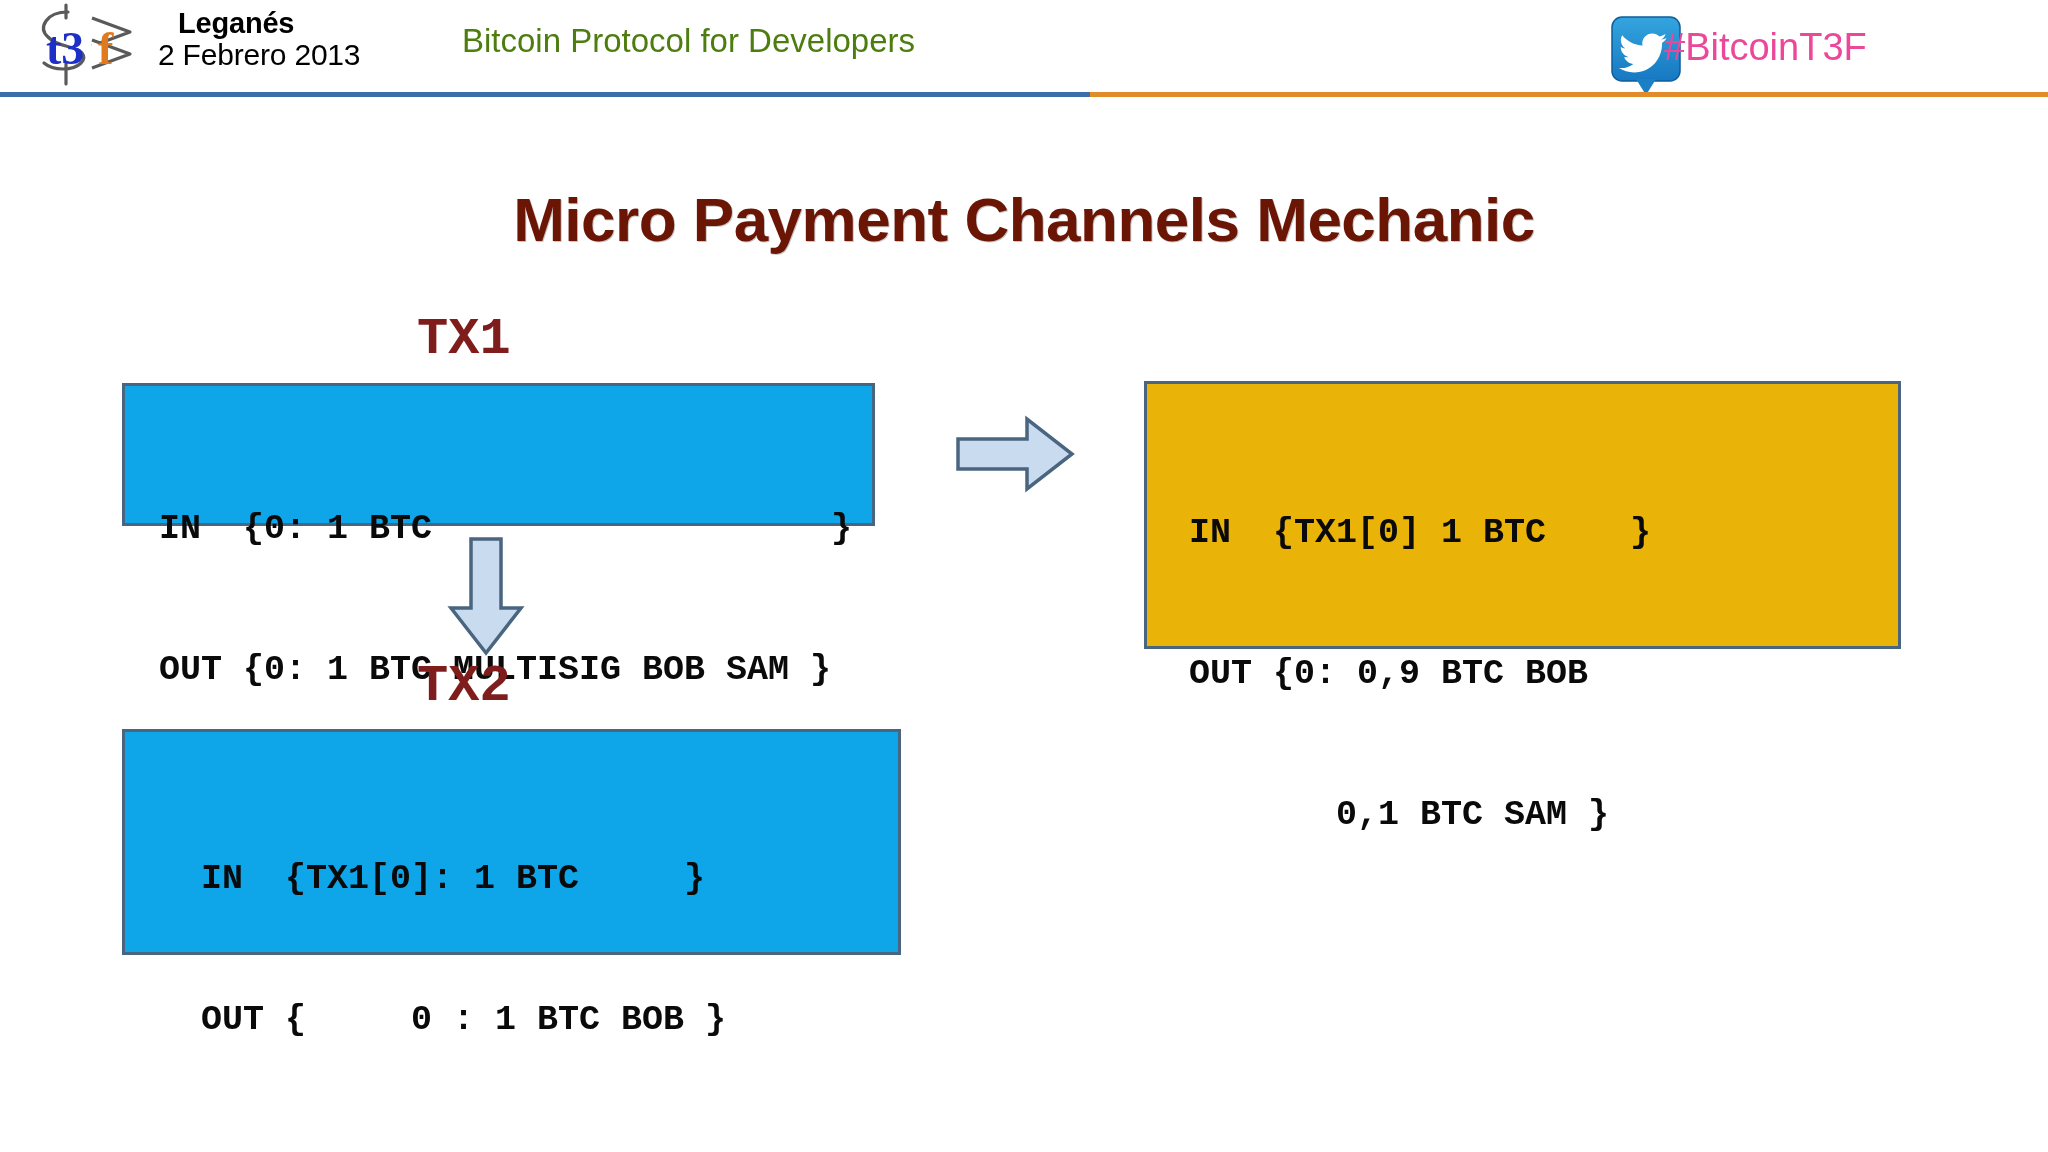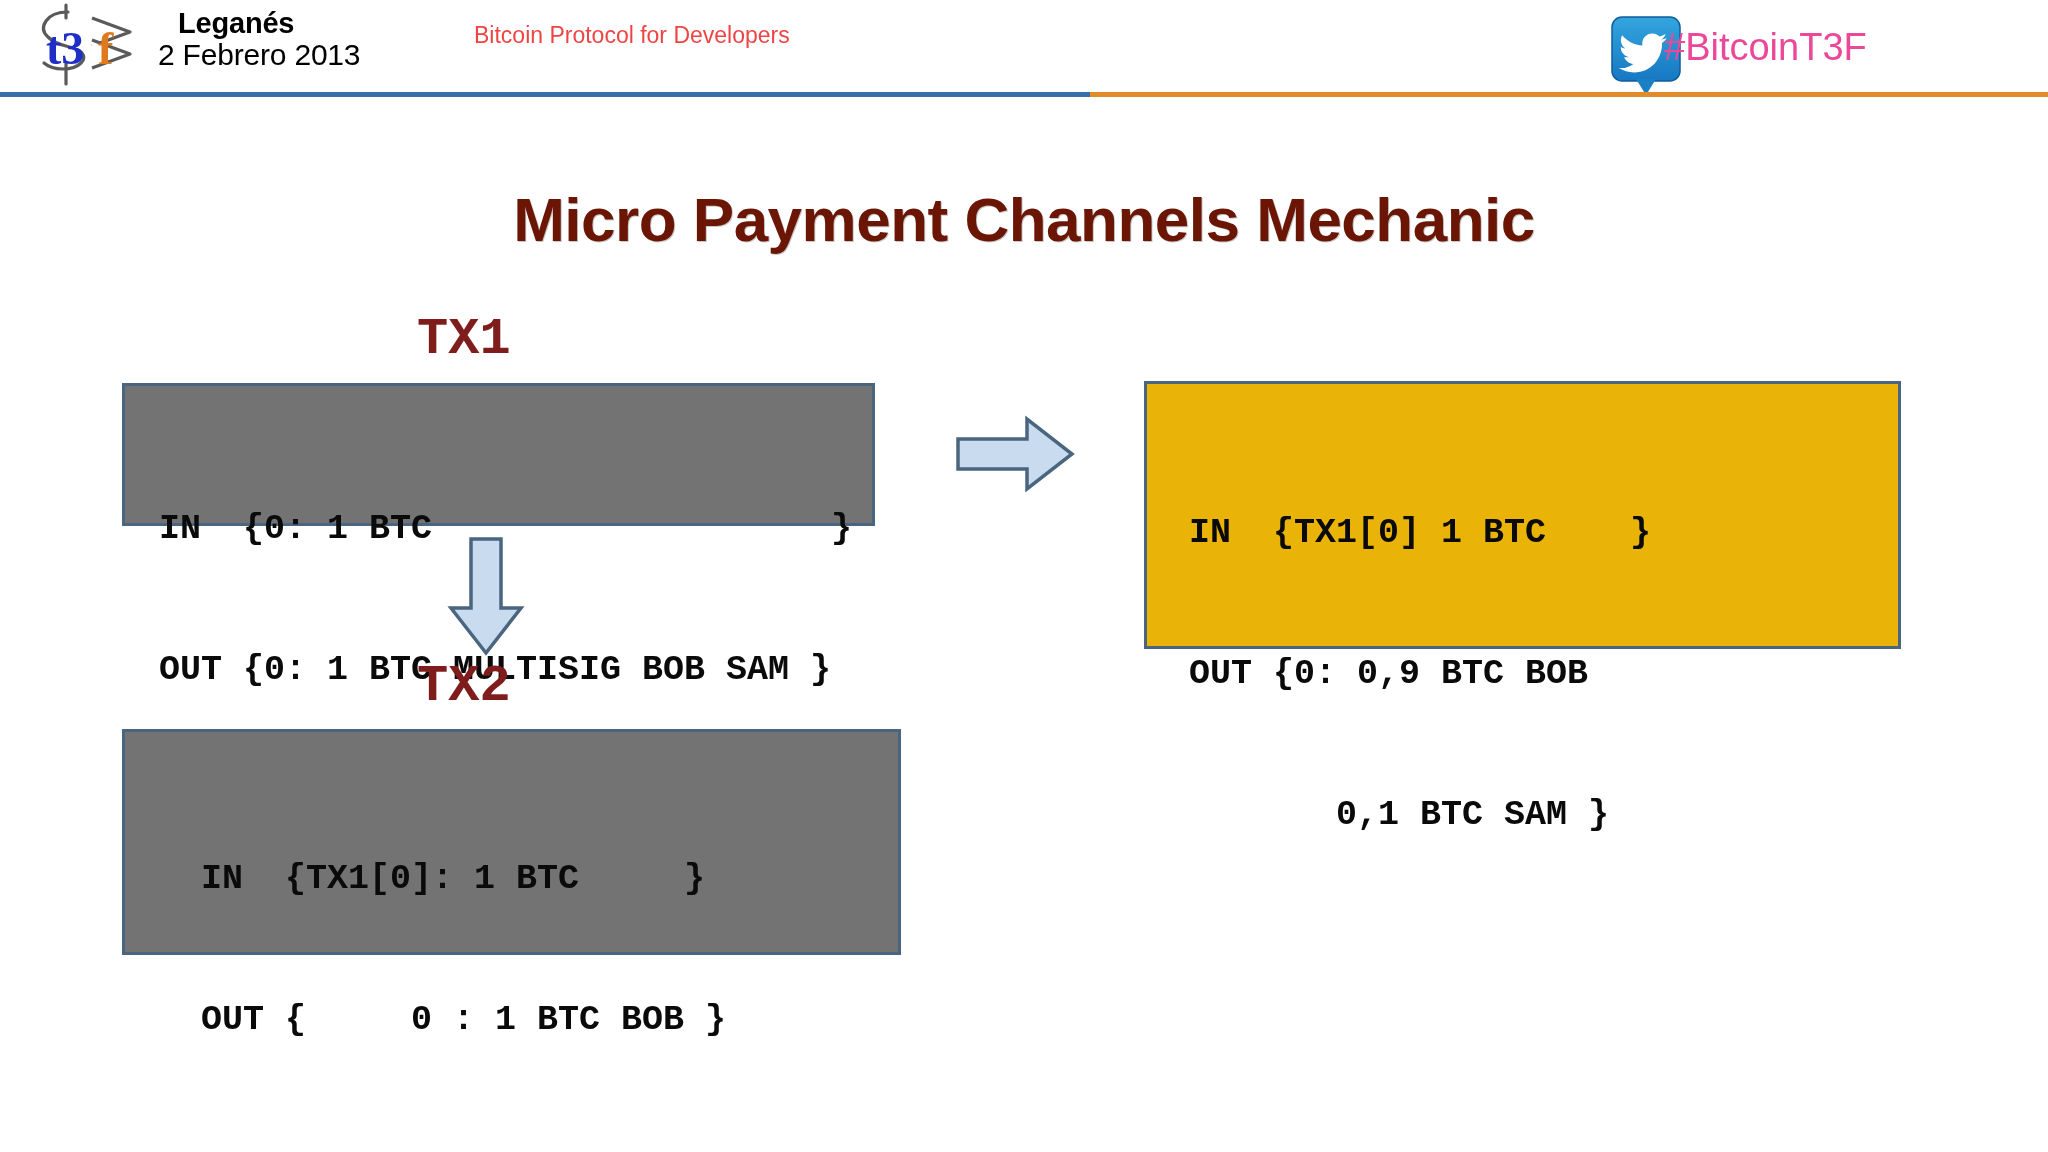--- a/index.html
+++ b/index.html
@@ -44,23 +44,23 @@
   }
   #event-date {
     font-size: 30px;
     font-weight: normal;
     color: #000000;
     letter-spacing: -0.2px;
   }
 
   #deck-title {
     position: absolute;
-    left: 474px; top: 22px;
-    font-size: 23px;
-    color: #ef4444;
+    left: 462px; top: 22px;
+    font-size: 33px;
+    color: #4d7c0f;
     white-space: nowrap;
   }
 
   #twitter-block {
     position: absolute;
     left: 1610px; top: 8px;
     height: 86px;
   }
   #twitter-icon {
     position: absolute;
@@ -116,21 +116,21 @@
     box-sizing: border-box;
     font-family: "Liberation Mono", "DejaVu Sans Mono", monospace;
     font-weight: bold;
     font-size: 35px;
     line-height: 47px;
     color: #0a0a0a;
     white-space: pre;
     overflow: visible;
   }
   .code-box .code-line { white-space: pre; }
-  .green { background: #737373; }
+  .green { background: #0ea5e9; }
   .blue  { background: #eab308; }
 
   #tx1-box {
     left: 122px; top: 383px;
     width: 753px; height: 143px;
     padding: 26px 0 0 34px;
   }
   #tx1-box .code-line { position: relative; }
 
   #out-box {

